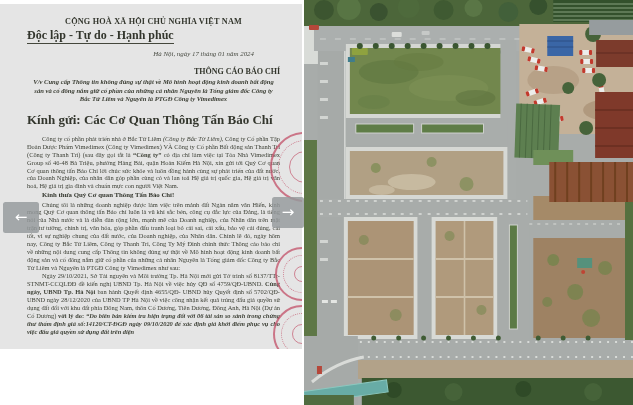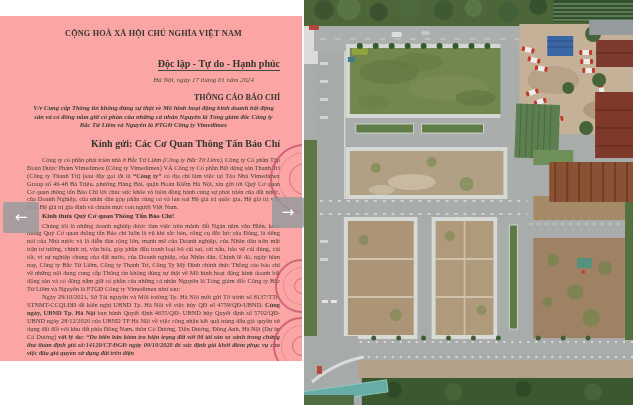--- a/index.html
+++ b/index.html
@@ -1,30 +1,30 @@
 <!DOCTYPE html>
 <html><head>
 <meta charset="utf-8">
 <style>
   html,body{margin:0;padding:0;background:#ffffff;}
   .stage{position:relative;width:633px;height:405px;overflow:hidden;background:#fff;
          font-family:"Liberation Serif","DejaVu Serif",serif;}
   
-  .doc{position:absolute;left:0;top:16px;width:302px;height:345px;background:#fca5a5;
+  .doc{position:absolute;left:0;top:4px;width:302px;height:345px;background:#e5e5e5;
        overflow:hidden;color:#3d4036;}
   .doc-inner{padding:13px 22px 0 27px;}
   .nat{font-size:8.2px;font-weight:bold;text-align:center;letter-spacing:.2px;color:#33362d;}
-  .motto{font-size:10px;font-weight:bold;text-align:right;margin-top:20px;color:#33362d;}
+  .motto{font-size:12px;font-weight:bold;text-align:left;margin-top:2px;color:#33362d;}
   .motto span{border-bottom:.9px solid #44473c;padding-bottom:1px;}
   .dateline{font-size:6.9px;font-style:italic;text-align:right;padding-right:26px;
             margin-top:7px;color:#474a41;}
   .title{font-size:8px;font-weight:bold;text-align:right;margin-top:10px;color:#32352b;}
   .subject{font-size:6.6px;font-weight:bold;font-style:italic;text-align:center;
            margin-top:2px;line-height:1.32;color:#3a3d33;padding:0 4px;}
-  .salutation{font-size:10px;font-weight:bold;text-align:right;margin:8px 0 7px;color:#33362d;}
+  .salutation{font-size:13px;font-weight:bold;text-align:left;margin:8px 0 7px;color:#33362d;}
   .para{font-size:6.4px;line-height:1.23;text-align:justify;text-indent:15px;margin:0 0 1px;}
   .head2{font-weight:bold;font-size:6.8px;margin:1px 0;color:#33362d;}
   .b{font-weight:bold}.it{font-style:italic}.bi{font-weight:bold;font-style:italic}
   
   .stamp{position:absolute;border-radius:50%;border:2.2px solid rgba(195,84,107,.85);
          opacity:.9;box-sizing:border-box;}
   .stamp::before{content:"";position:absolute;inset:6px;border-radius:50%;
                  border:1.6px dotted rgba(195,84,107,.8);}
   .stamp::after{content:"";position:absolute;inset:17px;border-radius:50%;
                 border:1.2px solid rgba(195,84,107,.75);}

